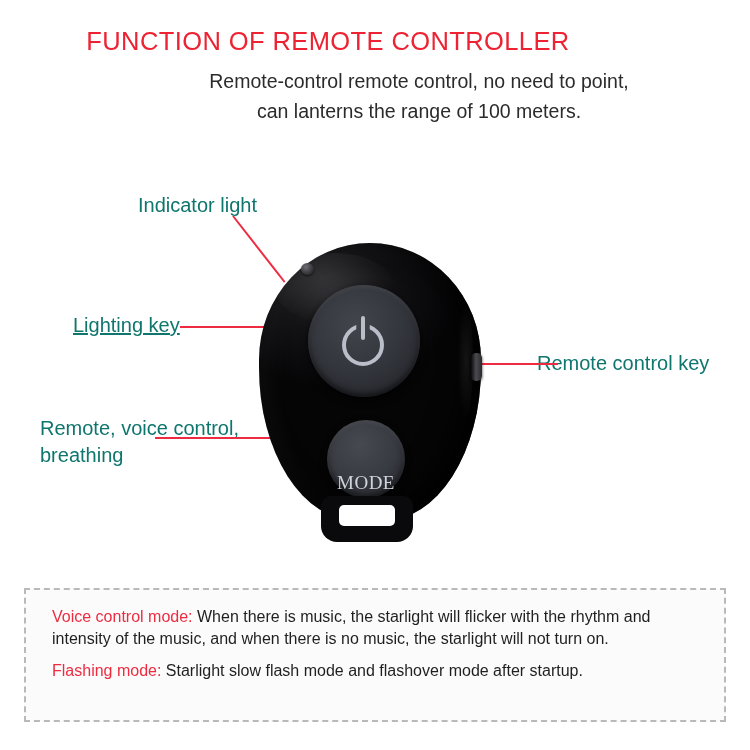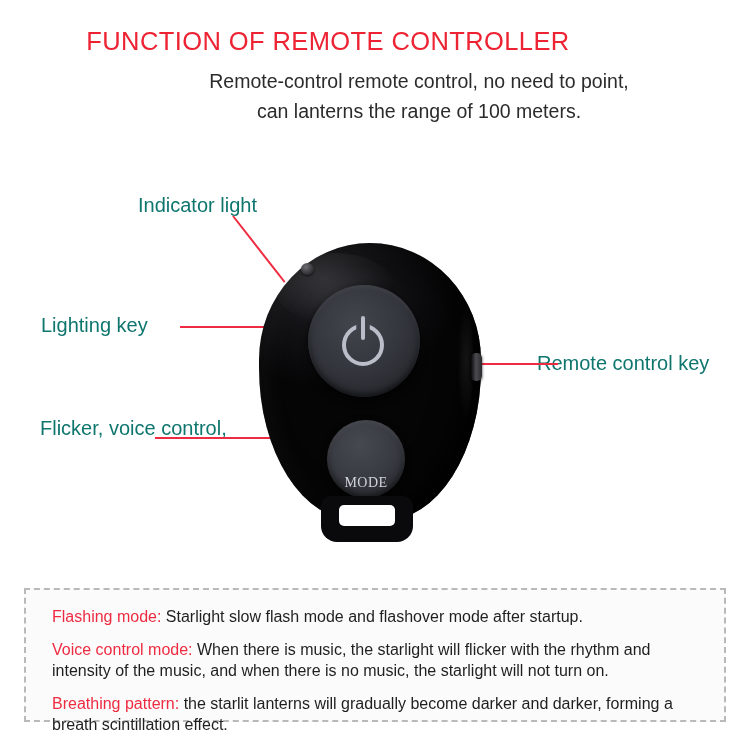--- a/index.html
+++ b/index.html
@@ -50,21 +50,21 @@
   
   .callout {
     position: absolute;
     font-size: 20px;
     color: #0f766e;
     line-height: 27px;
     white-space: nowrap;
     font-weight: 400;
   }
   #callout-indicator { left: 138px; top: 192px; }
-  #callout-lighting  { left: 41px;  top: 312px; }
+  #callout-lighting  { left: 73px;  top: 312px; text-decoration: underline; }
   #callout-flicker   { left: 40px;  top: 415px; }
   #callout-remotekey { left: 537px; top: 350px; }
 
   
   .leader {
     position: absolute;
     background: #EE2B41;
     height: 2px;
   }
   #leader-lighting  { left: 180px; top: 326px; width: 180px; }
@@ -189,21 +189,21 @@
     background: radial-gradient(circle at 42% 32%, #474951 0%, #393b42 50%, #212227 100%);
     box-shadow: 0 3px 7px rgba(0,0,0,0.72),
                 inset 0 2px 4px rgba(255,255,255,0.09),
                 inset 0 -3px 6px rgba(0,0,0,0.55);
     display: flex;
     align-items: center;
     justify-content: center;
   }
   .mode-text {
     font-family: "Liberation Serif", serif;
-    font-size: 14px;
+    font-size: 19px;
     color: #cfd3da;
     letter-spacing: 0.5px;
     margin-top: 48px;
   }
 
   
   .side-btn {
     position: absolute;
     left: 212px;
     top: 110px;
@@ -265,21 +265,22 @@
   <div class="subtitle">
     <div>Remote-control remote control, no need to point,</div>
     <div>can lanterns the range of 100 meters.</div>
   </div>
 
   <div class="callout" id="callout-indicator">Indicator light</div>
 
   <div class="callout" id="callout-lighting">Lighting key</div>
 
   <div class="callout" id="callout-flicker">
-    <div>Flicker, voice control,</div>
+    <div>Remote, voice control,</div>
+    <div>breathing</div>
   </div>
 
   <div class="callout" id="callout-remotekey">Remote control key</div>
 
   <div class="leader" id="leader-lighting"></div>
   <div class="leader" id="leader-flicker"></div>
   <div class="leader" id="leader-remotekey"></div>
   <div id="leader-indicator"></div>
 
   <div id="device">
@@ -303,23 +304,20 @@
       <div class="side-btn"></div>
     </div>
 
     <div class="loop">
       <div class="loop-hole"></div>
     </div>
   </div>
 
   <div id="desc-box">
     <p class="desc-para">
-      <span class="desc-label">Flashing mode:</span><span> Starlight slow flash mode and flashover mode after startup.</span>
-    </p>
-    <p class="desc-para">
       <span class="desc-label">Voice control mode:</span><span> When there is music, the starlight will flicker with the rhythm and intensity of the music, and when there is no music, the starlight will not turn on.</span>
     </p>
     <p class="desc-para">
-      <span class="desc-label">Breathing pattern:</span><span> the starlit lanterns will gradually become darker and darker, forming a breath scintillation effect.</span>
+      <span class="desc-label">Flashing mode:</span><span> Starlight slow flash mode and flashover mode after startup.</span>
     </p>
   </div>
 
 </div>
 
 </body></html>

